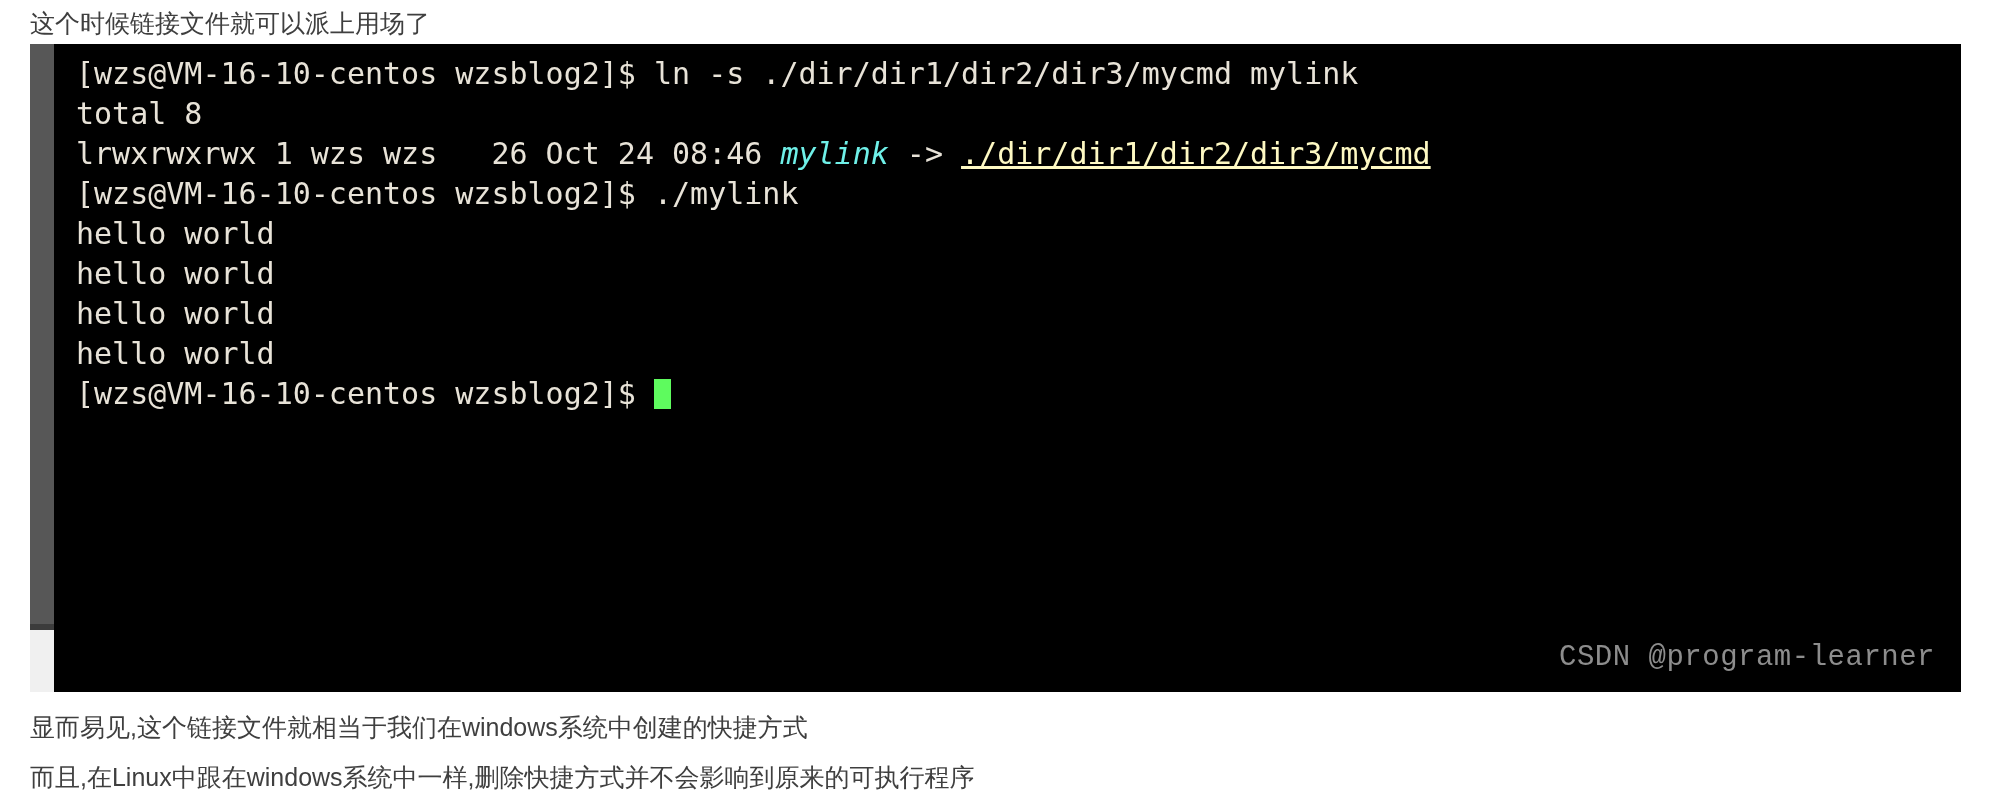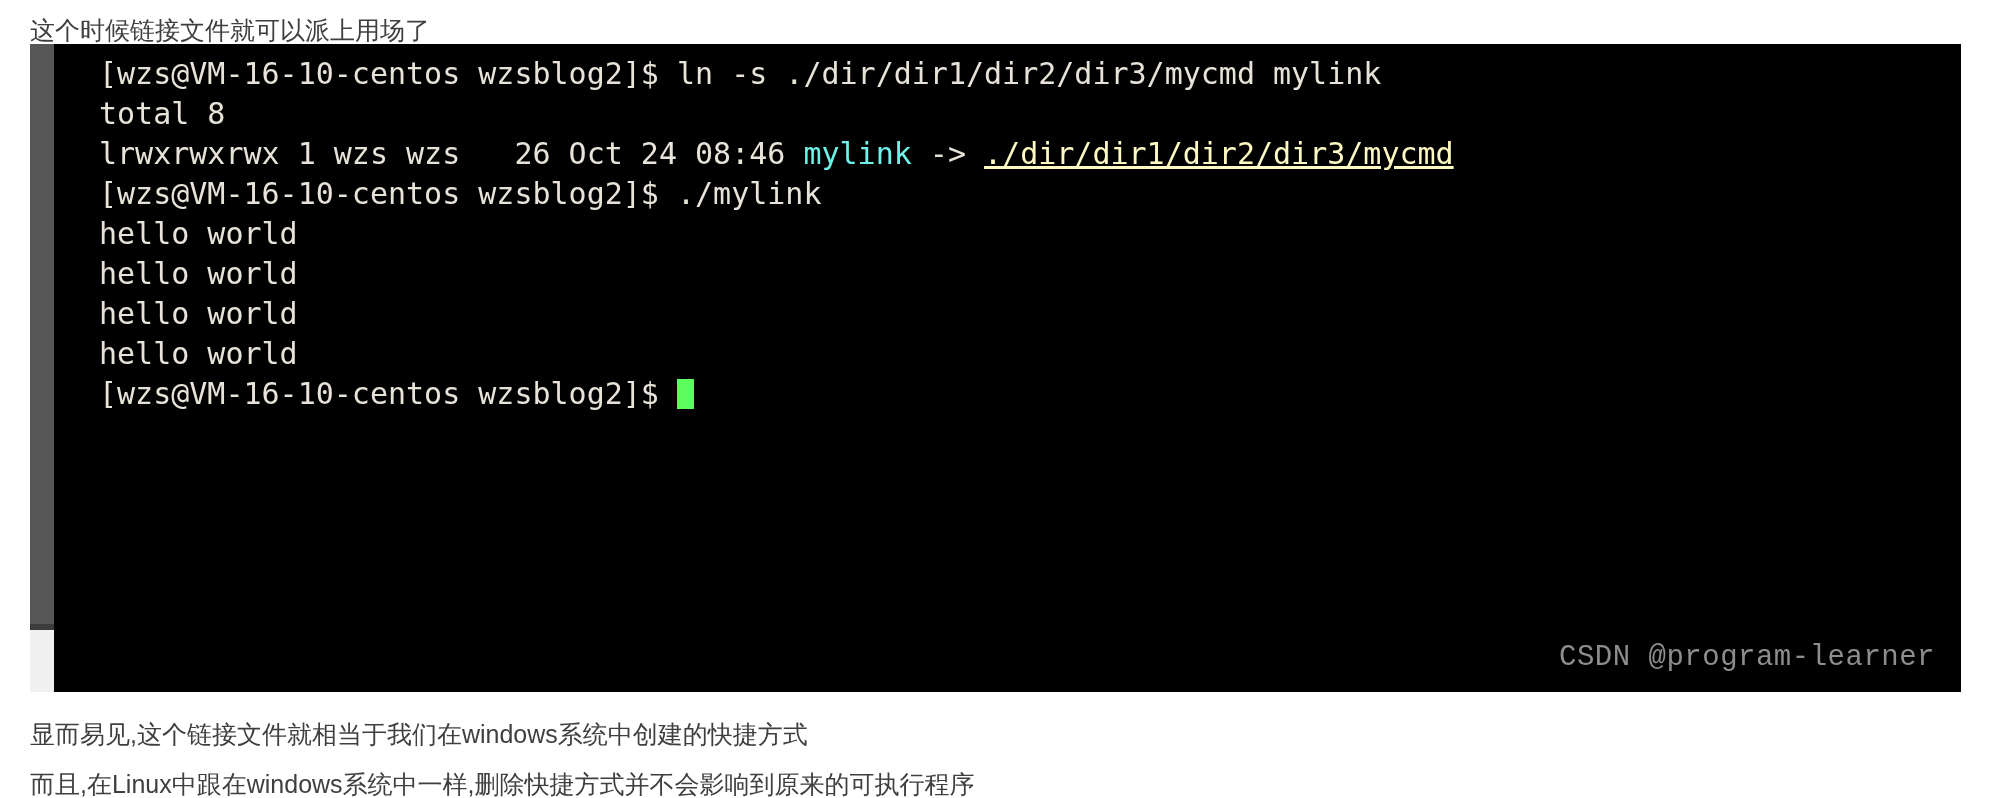--- a/index.html
+++ b/index.html
@@ -23,21 +23,20 @@
     box-sizing: border-box;
   }
 
   
   .prose {
     color: #3f3f3f;
     font-size: 25px;
     line-height: 1.2;
     font-family: "Liberation Sans", "DejaVu Sans", sans-serif;
     white-space: pre;
-    margin-top: 7px;
   }
   .prose-top {
     position: absolute;
     left: 30px;
     top: 8px;
   }
   .prose-bottom-1 {
     position: absolute;
     left: 30px;
     top: 712px;
@@ -95,35 +94,34 @@
   }
 
   .term-body {
     position: relative;
     flex: 1 1 auto;
     height: 100%;
     background: #000000;
     padding: 10px 8px 0 22px;
     box-sizing: border-box;
     overflow: hidden;
-    margin-left: 23px;
   }
 
   .term-line {
     font-family: "DejaVu Sans Mono", "Liberation Mono", monospace;
     font-size: 30px;
     line-height: 40px;
     color: #e8e3d8;
     white-space: pre;
     letter-spacing: 0px;
   }
 
   .c-white  { color: #e8e3d8; }
   .c-blue   { color: #6a9fe8; }
-  .c-cyan   { color: #6ff0e8; }
+  .c-cyan   { color: #6ff0e8; font-style: italic; }
   .c-green  { color: #fef9c3; text-decoration: underline; }
 
   .cursor-block {
     display: inline-block;
     width: 17px;
     height: 30px;
     background: #5efb5e;
     vertical-align: -5px;
   }
 

